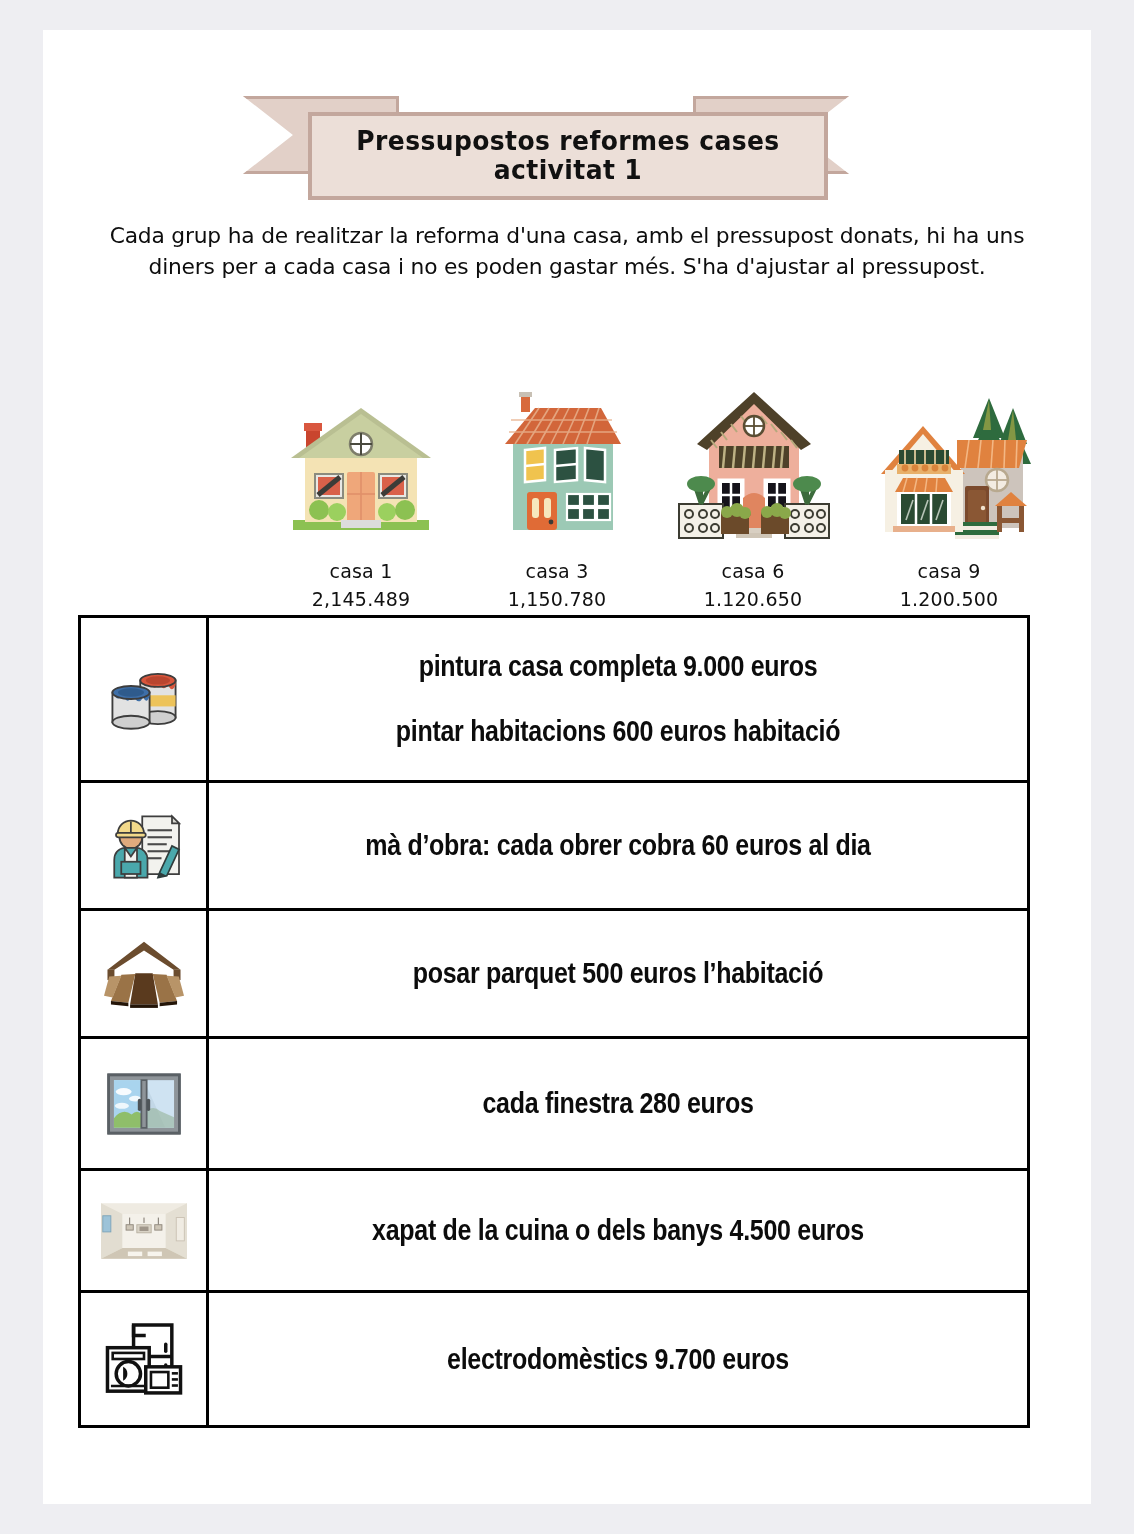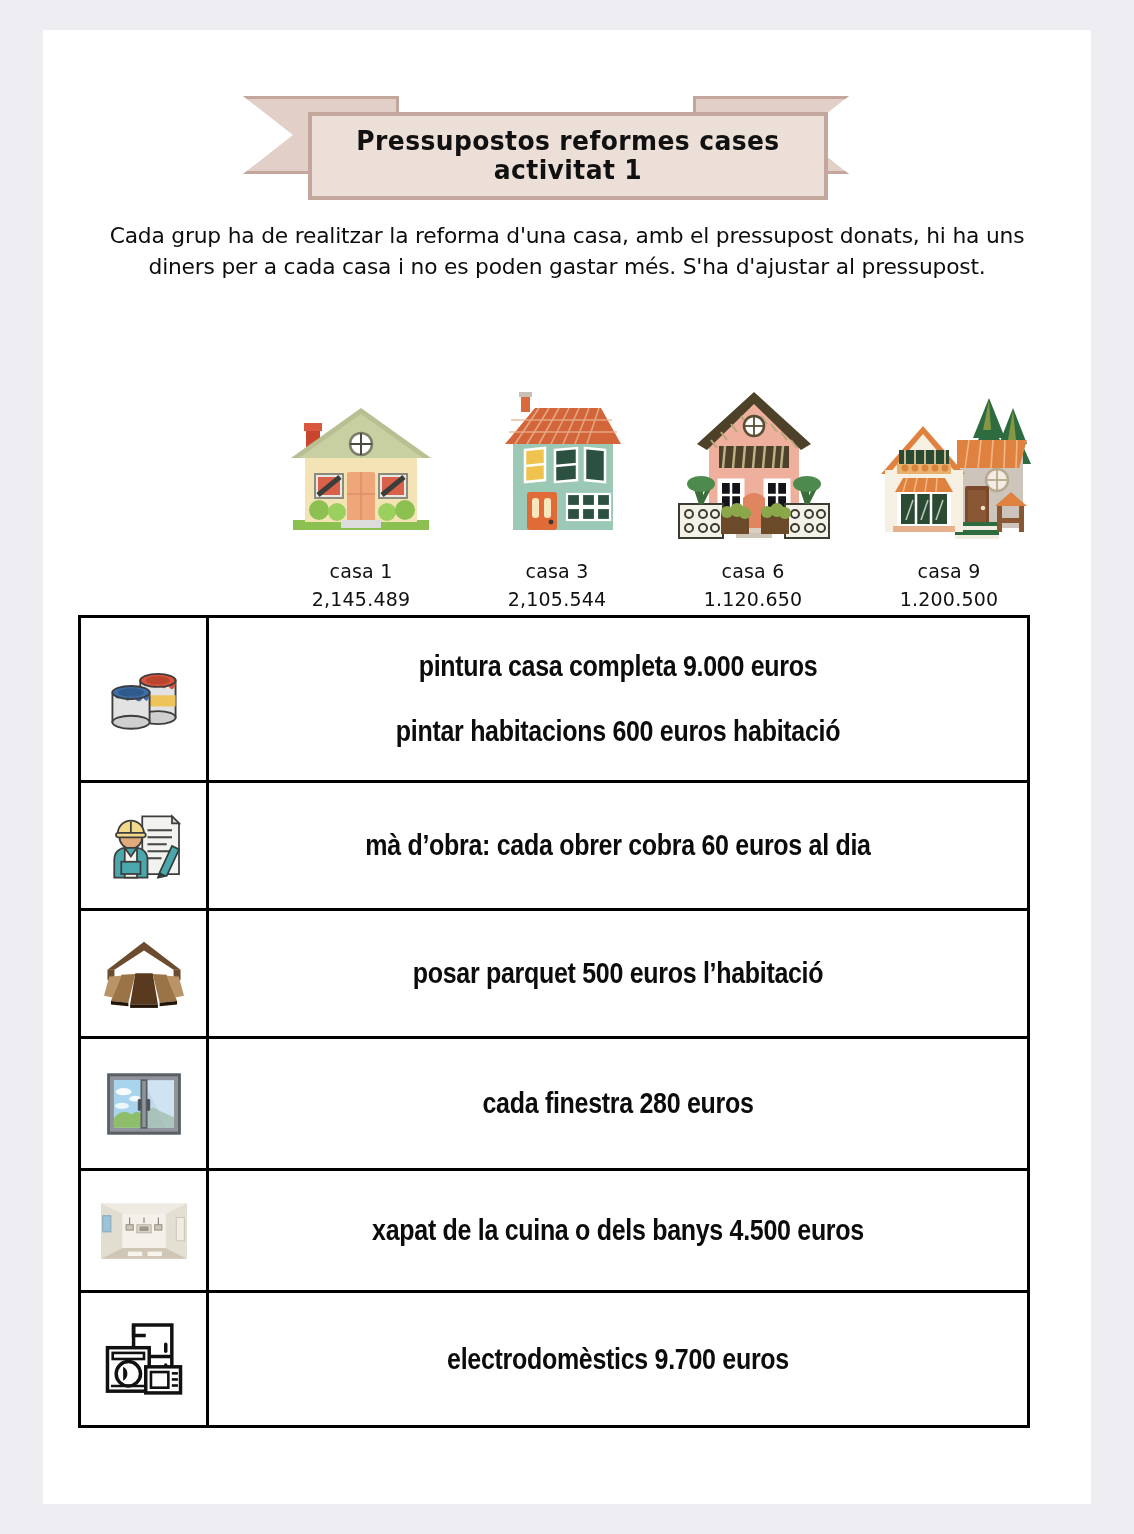--- a/index.html
+++ b/index.html
@@ -260,21 +260,21 @@
             <rect x="98" y="112" width="13" height="12"></rect>
             <rect x="113" y="112" width="13" height="12"></rect>
             <rect x="128" y="112" width="13" height="12"></rect>
             <rect x="98" y="126" width="13" height="12"></rect>
             <rect x="113" y="126" width="13" height="12"></rect>
             <rect x="128" y="126" width="13" height="12"></rect>
           </g>
         </svg>
       </div>
       <div class="house-label">casa 3</div>
-      <div class="house-amount">2,105.544</div>
+      <div class="house-amount">1,150.780</div>
     </div>
 
     <div class="house-cell">
       <div class="house-art">
         <svg viewBox="0 0 176 168" width="176" height="168">
           <rect x="44" y="58" width="90" height="88" fill="#eeaf9c"></rect>
           <polygon points="89,14 142,62 36,62" fill="#eeaf9c"></polygon>
           <polygon points="89,10 146,62 136,68 89,22 42,68 32,62" fill="#4e4129"></polygon>
           <g stroke="#b5a97c" stroke-width="2">
             <line x1="46" y1="58" x2="52" y2="66"></line>

